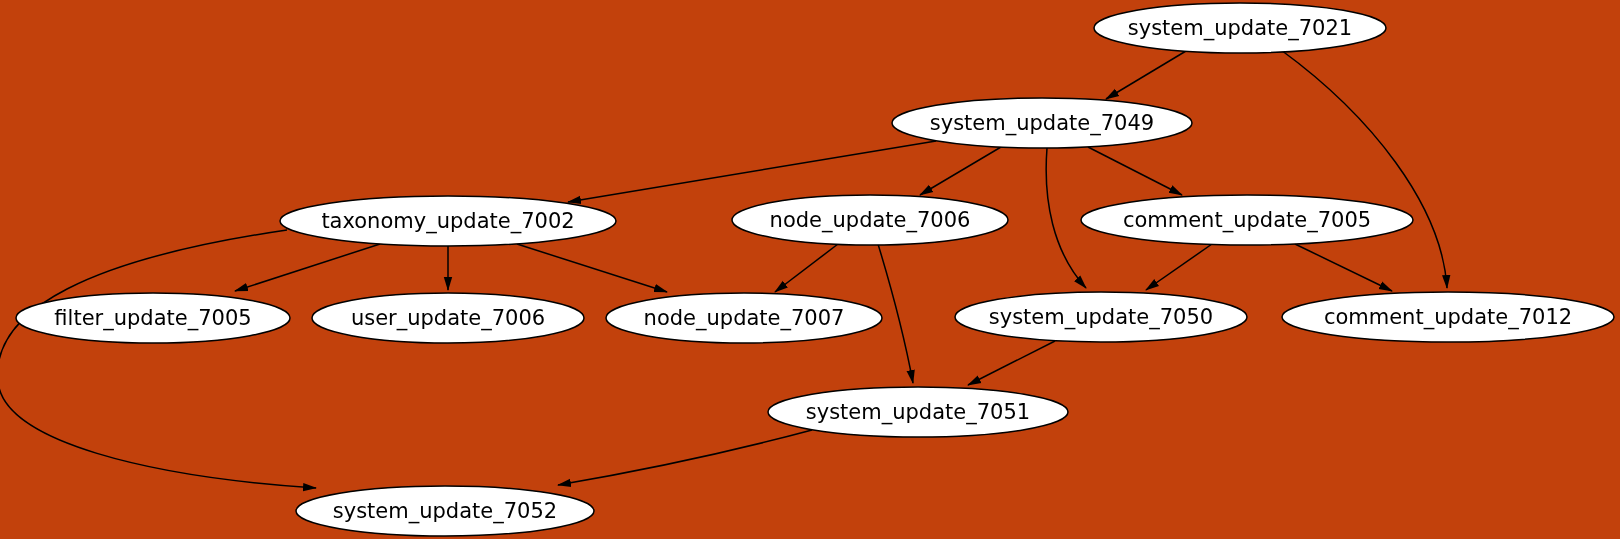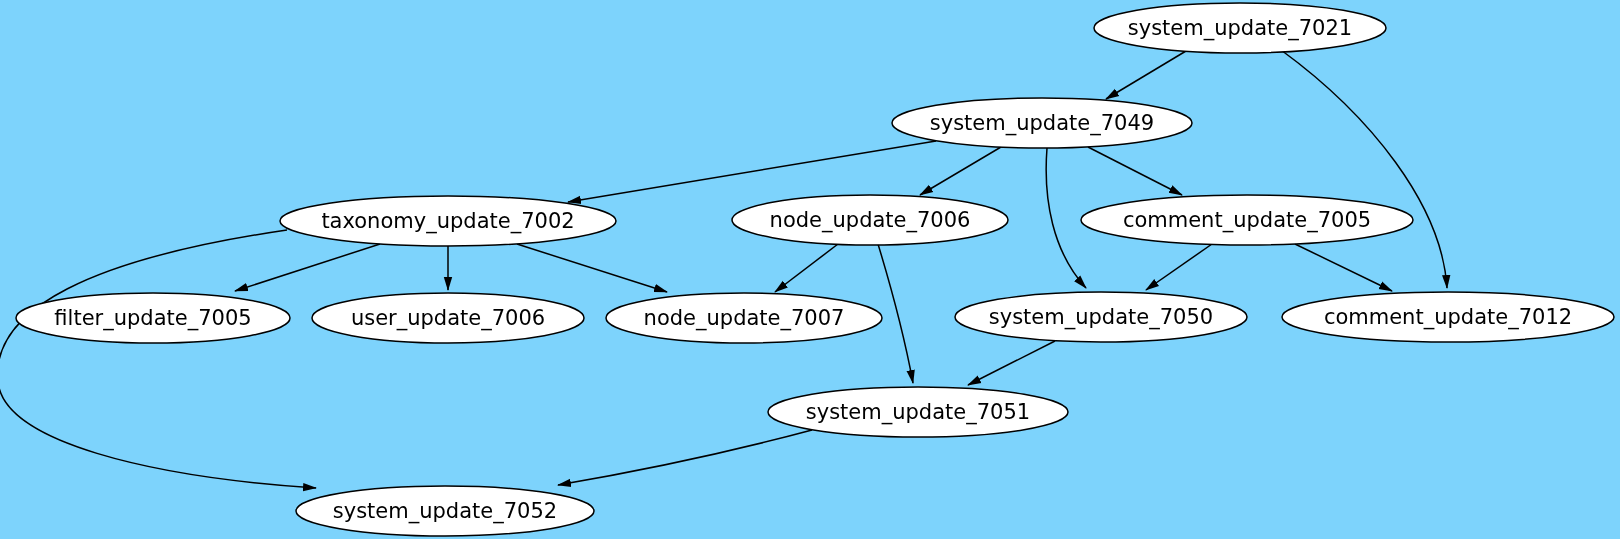--- a/index.html
+++ b/index.html
@@ -4,21 +4,21 @@
 <style>
   html, body {
     margin: 0;
     padding: 0;
     background: #ffffff;
   }
   .graph-wrap {
     width: 1620px;
     height: 539px;
     overflow: hidden;
-    background: #7dd3fc;
+    background: #c2410c;
   }
   svg {
     display: block;
     font-family: "DejaVu Sans", "Liberation Sans", sans-serif;
   }
   svg text {
     font-size: 21px;
     fill: #000000;
     text-anchor: middle;
     user-select: none;

